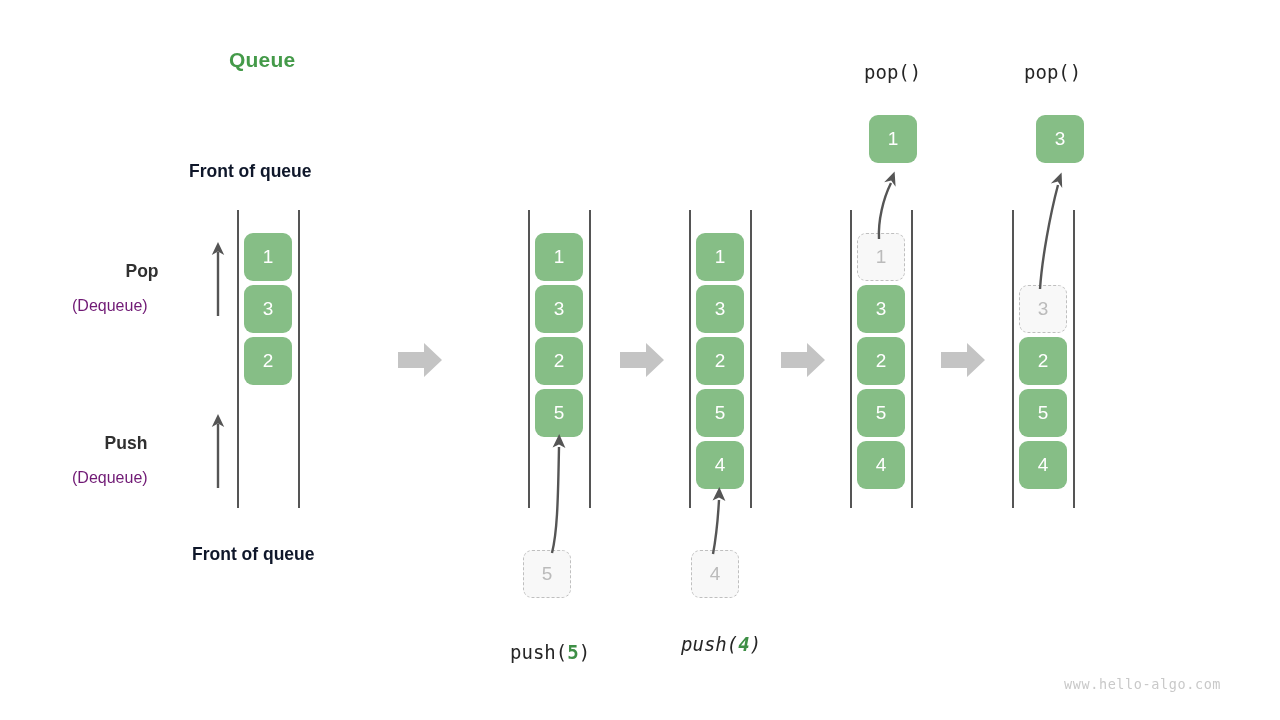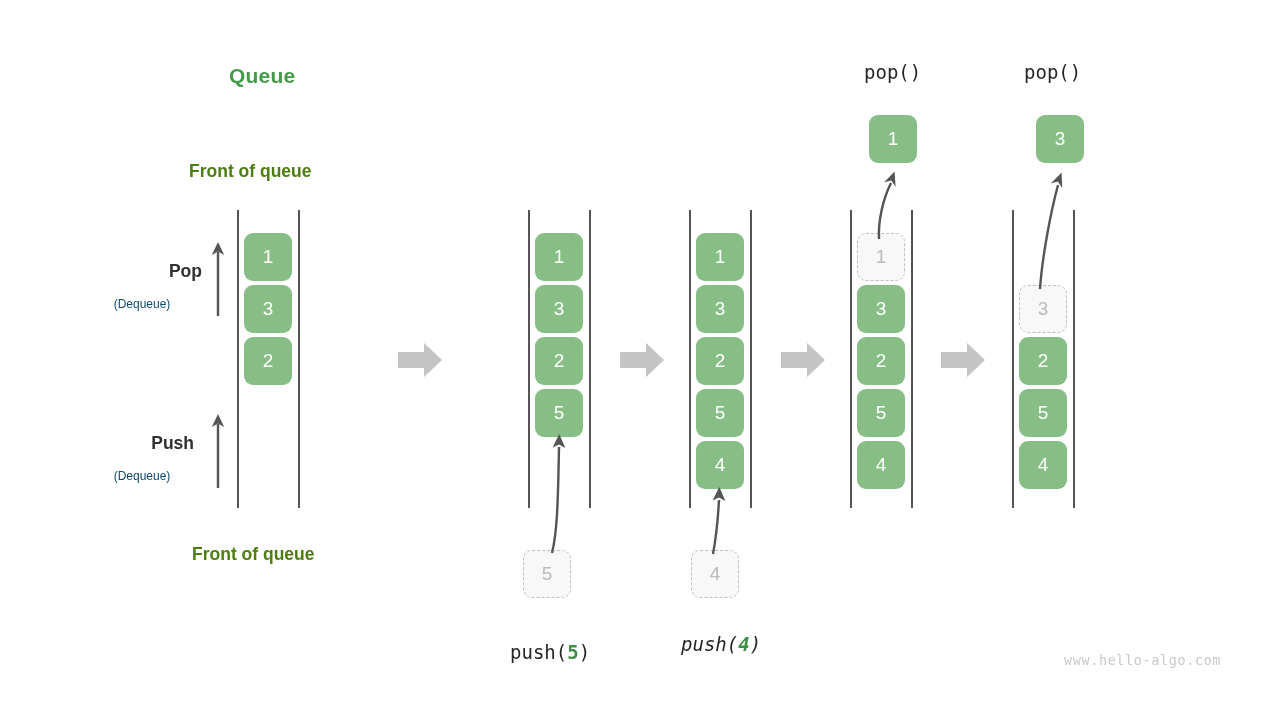--- a/index.html
+++ b/index.html
@@ -25,38 +25,37 @@
     font-weight: bold;
     font-size: 21px;
     color: #449A49;
     letter-spacing: .2px;
     white-space: nowrap;
   }
   .hdr {
     position: absolute;
     font-weight: bold;
     font-size: 17.5px;
-    color: #4d7c0f;
+    color: #0f172a;
     white-space: nowrap;
   }
   .side-lbl-bold {
     position: absolute;
     font-weight: bold;
     font-size: 17.5px;
     color: #303030;
     white-space: nowrap;
-    text-align: right;
+    text-align: center;
   }
   .side-lbl-reg {
     position: absolute;
     font-weight: normal;
-    font-size: 12px;
-    color: #0c4a6e;
-    white-space: nowrap;
-    text-align: center;
+    font-size: 16px;
+    color: #701a75;
+    white-space: nowrap;
   }
   .mono-lbl {
     position: absolute;
     font-family: "DejaVu Sans Mono", "Liberation Mono", monospace;
     font-size: 19px;
     color: #262626;
     white-space: nowrap;
   }
   .mono-lbl .num {
     color: #3E8F46;
@@ -112,29 +111,29 @@
   .thin-arrow {
     position: absolute;
   }
   .thin-arrow svg { display: block; overflow: visible; }
 </style>
 </head>
 <body>
 
 <div id="canvas">
 
-  <div class="title" style="left:229px; top:64px;">Queue</div>
+  <div class="title" style="left:229px; top:48px;">Queue</div>
 
   <div class="hdr" style="left:189px; top:161px;">Front of queue</div>
   <div class="hdr" style="left:192px; top:544px;">Front of queue</div>
 
   <div class="side-lbl-bold" style="left:82px; top:261px; width:120px;">Pop</div>
   <div class="side-lbl-reg" style="left:72px; top:297px; width:140px;">(Dequeue)</div>
 
-  <div class="side-lbl-bold" style="left:74px; top:433px; width:120px;">Push</div>
+  <div class="side-lbl-bold" style="left:66px; top:433px; width:120px;">Push</div>
   <div class="side-lbl-reg" style="left:72px; top:469px; width:140px;">(Dequeue)</div>
 
   <div class="thin-arrow" style="left:208px; top:240px;">
     <svg width="20" height="78" viewBox="0 0 20 78">
       <line x1="10" y1="76" x2="10" y2="12" stroke="#555555" stroke-width="2.4"></line>
       <path d="M10 2 L16.2 15 L10 11.6 L3.8 15 Z" fill="#555555"></path>
     </svg>
   </div>
 
   <div class="thin-arrow" style="left:208px; top:412px;">
@@ -246,15 +245,15 @@
 
   <div class="thin-arrow" style="left:1030px; top:163px;">
     <svg width="60" height="128" viewBox="0 0 60 128">
       <path d="M10 126 C12 96, 20 52, 28 22" stroke="#555555" stroke-width="2.4" fill="none"></path>
       <path d="M31.6 9.4 L32.2 25 L27.8 18.4 L20.8 20.6 Z" fill="#555555"></path>
     </svg>
   </div>
 
   <div class="mono-lbl" style="left:1024px; top:61px;">pop()</div>
 
-  <div class="watermark" style="left:1064px; top:652px;">www.hello-algo.com</div>
+  <div class="watermark" style="left:1064px; top:676px;">www.hello-algo.com</div>
 
 </div>
 
 </body></html>

